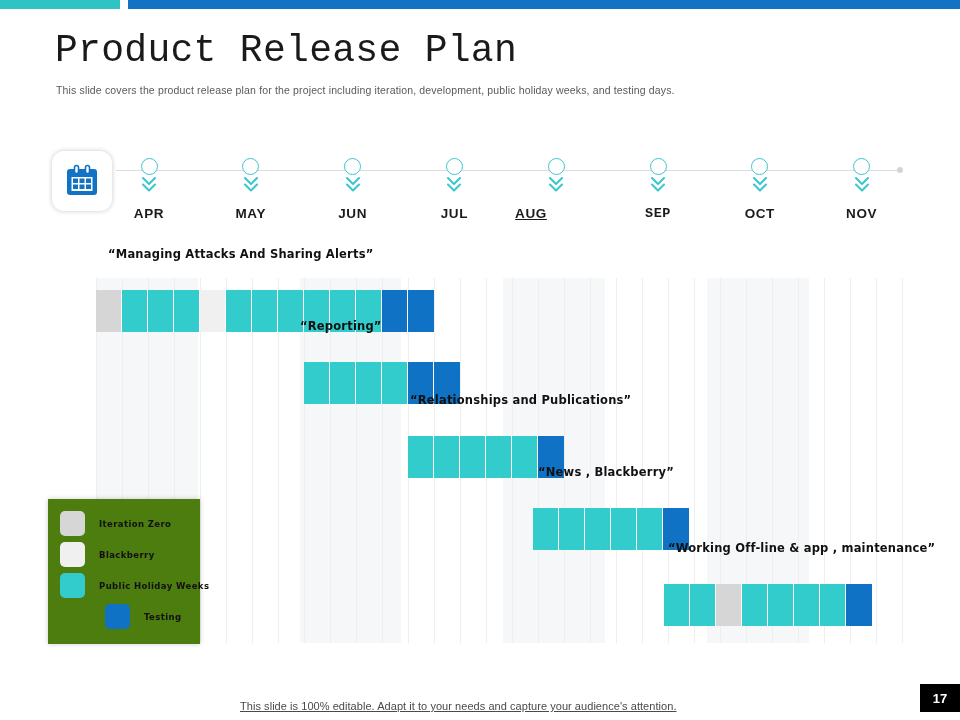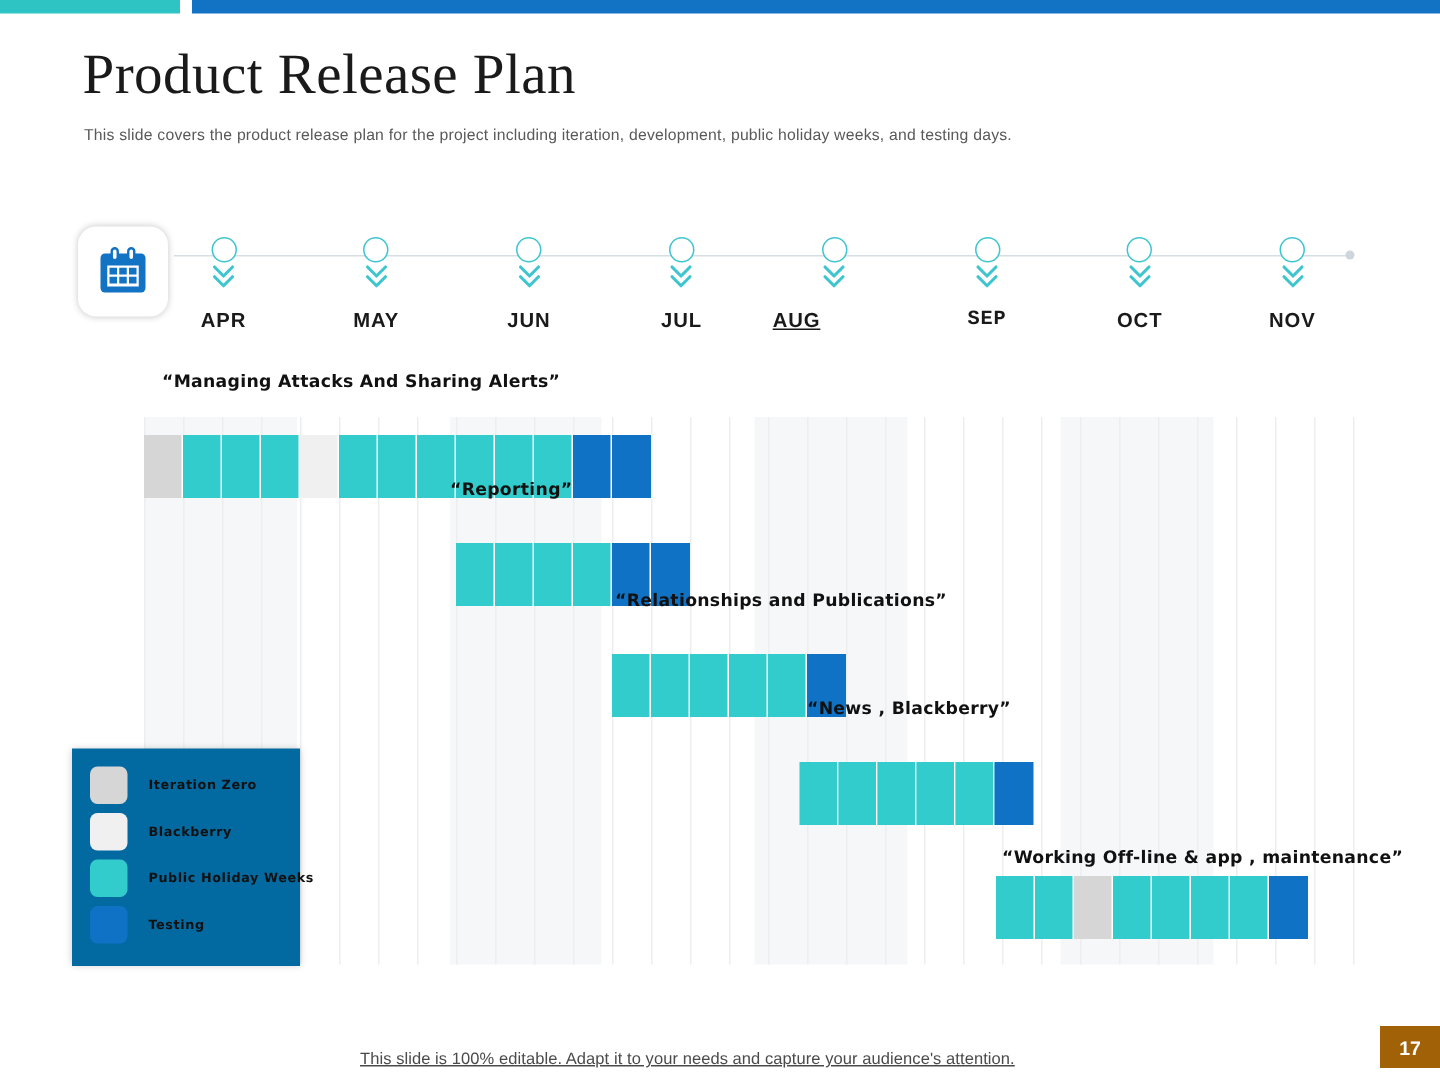--- a/index.html
+++ b/index.html
@@ -13,21 +13,21 @@
   .topbar{position:absolute;top:0;left:0;width:960px;height:9px;}
   .topbar .seg-teal{position:absolute;left:0;top:0;width:120px;height:9px;background:#2ec4c4;}
   .topbar .seg-gap{position:absolute;left:120px;top:0;width:8px;height:9px;background:#ffffff;}
   .topbar .seg-blue{position:absolute;left:128px;top:0;width:832px;height:9px;background:#1273c4;}
 
   
   .page-title{
     position:absolute;left:55px;top:30px;
     font-size:38px;font-weight:400;color:#1a1a1a;
     letter-spacing:0.3px;line-height:1.1;
-    font-family:Liberation Serif, serif;
+    font-family:Liberation Mono, monospace;
   }
   .page-subtitle{
     position:absolute;left:56px;top:84px;
     font-size:10.5px;color:#595959;letter-spacing:0.15px;
     font-family:"Liberation Sans", sans-serif;
   }
 
   
   .timeline{position:absolute;left:0;top:140px;width:960px;height:90px;}
   .cal-badge{
@@ -65,38 +65,38 @@
     letter-spacing:0.2px;white-space:nowrap;
     font-family:"DejaVu Sans", sans-serif;
   }
   .bar{position:absolute;height:42px;display:flex;}
   .cell{height:42px;box-sizing:border-box;border-right:1.5px solid #ffffff;}
   .cell:last-child{border-right:none;}
 
   
   .legend{
     position:absolute;left:48px;top:499px;width:152px;height:145px;
-    background:#0369a1;box-shadow:0 0 5px rgba(0,0,0,0.20);
+    background:#4d7c0f;box-shadow:0 0 5px rgba(0,0,0,0.20);
   }
   .legend-row{position:absolute;left:12px;display:flex;align-items:center;}
   .legend-sw{width:25px;height:25px;border-radius:5px;}
   .legend-tx{
     margin-left:14px;font-size:8.5px;font-weight:bold;color:#111111;
     letter-spacing:0.4px;white-space:nowrap;
     font-family:"DejaVu Sans", sans-serif;
   }
 
   
   .footer-note{
     position:absolute;left:240px;top:700px;
     font-size:11px;color:#4a4a4a;letter-spacing:0.05px;text-decoration:underline;
   }
   .page-num{
     position:absolute;left:920px;top:684px;width:40px;height:28px;
-    background:#a16207;color:#ffffff;font-size:13px;font-weight:bold;
+    background:#000000;color:#ffffff;font-size:13px;font-weight:bold;
     display:flex;align-items:center;justify-content:center;
   }
   .footer-rule{position:absolute;left:0;top:672px;width:960px;height:1px;background:#ffffff;}
 </style>
 </head>
 <body>
 
 <div class="topbar">
   <div class="seg-teal"></div>
   <div class="seg-gap"></div>
@@ -272,21 +272,21 @@
       </div>
       <div class="task-label" style="left: 442px; top: 187px;">“News , Blackberry”</div>
       <div class="bar" style="left: 437px; top: 230px;">
         <div class="cell" style="width: 26px; background: rgb(51, 204, 204);"></div>
         <div class="cell" style="width: 26px; background: rgb(51, 204, 204);"></div>
         <div class="cell" style="width: 26px; background: rgb(51, 204, 204);"></div>
         <div class="cell" style="width: 26px; background: rgb(51, 204, 204);"></div>
         <div class="cell" style="width: 26px; background: rgb(51, 204, 204);"></div>
         <div class="cell" style="width: 26px; background: rgb(15, 114, 196);"></div>
       </div>
-      <div class="task-label" style="left: 572px; top: 263px; margin-top: 23px;">“Working Off-line &amp; app , maintenance”</div>
+      <div class="task-label" style="left: 572px; top: 263px;">“Working Off-line &amp; app , maintenance”</div>
       <div class="bar" style="left: 568px; top: 306px;">
         <div class="cell" style="width: 26px; background: rgb(51, 204, 204);"></div>
         <div class="cell" style="width: 26px; background: rgb(51, 204, 204);"></div>
         <div class="cell" style="width: 26px; background: rgb(214, 214, 214);"></div>
         <div class="cell" style="width: 26px; background: rgb(51, 204, 204);"></div>
         <div class="cell" style="width: 26px; background: rgb(51, 204, 204);"></div>
         <div class="cell" style="width: 26px; background: rgb(51, 204, 204);"></div>
         <div class="cell" style="width: 26px; background: rgb(51, 204, 204);"></div>
         <div class="cell" style="width: 26px; background: rgb(15, 114, 196);"></div>
       </div>
@@ -300,21 +300,21 @@
         <div class="legend-tx">Iteration Zero</div>
       </div>
       <div class="legend-row" style="top: 43px;">
         <div class="legend-sw" style="background: rgb(240, 240, 240);"></div>
         <div class="legend-tx">Blackberry</div>
       </div>
       <div class="legend-row" style="top: 74px;">
         <div class="legend-sw" style="background: rgb(51, 204, 204);"></div>
         <div class="legend-tx">Public Holiday Weeks</div>
       </div>
-      <div class="legend-row" style="top: 105px;">
+      <div class="legend-row" style="top: 105px; margin-left: 45px;">
         <div class="legend-sw" style="background: rgb(15, 114, 196);"></div>
         <div class="legend-tx">Testing</div>
       </div>
     </div>
 </div>
 
 <div class="footer-rule"></div>
 <div class="footer-note">This slide is 100% editable. Adapt it to your needs and capture your audience's attention.</div>
 <div class="page-num">17</div>
 

